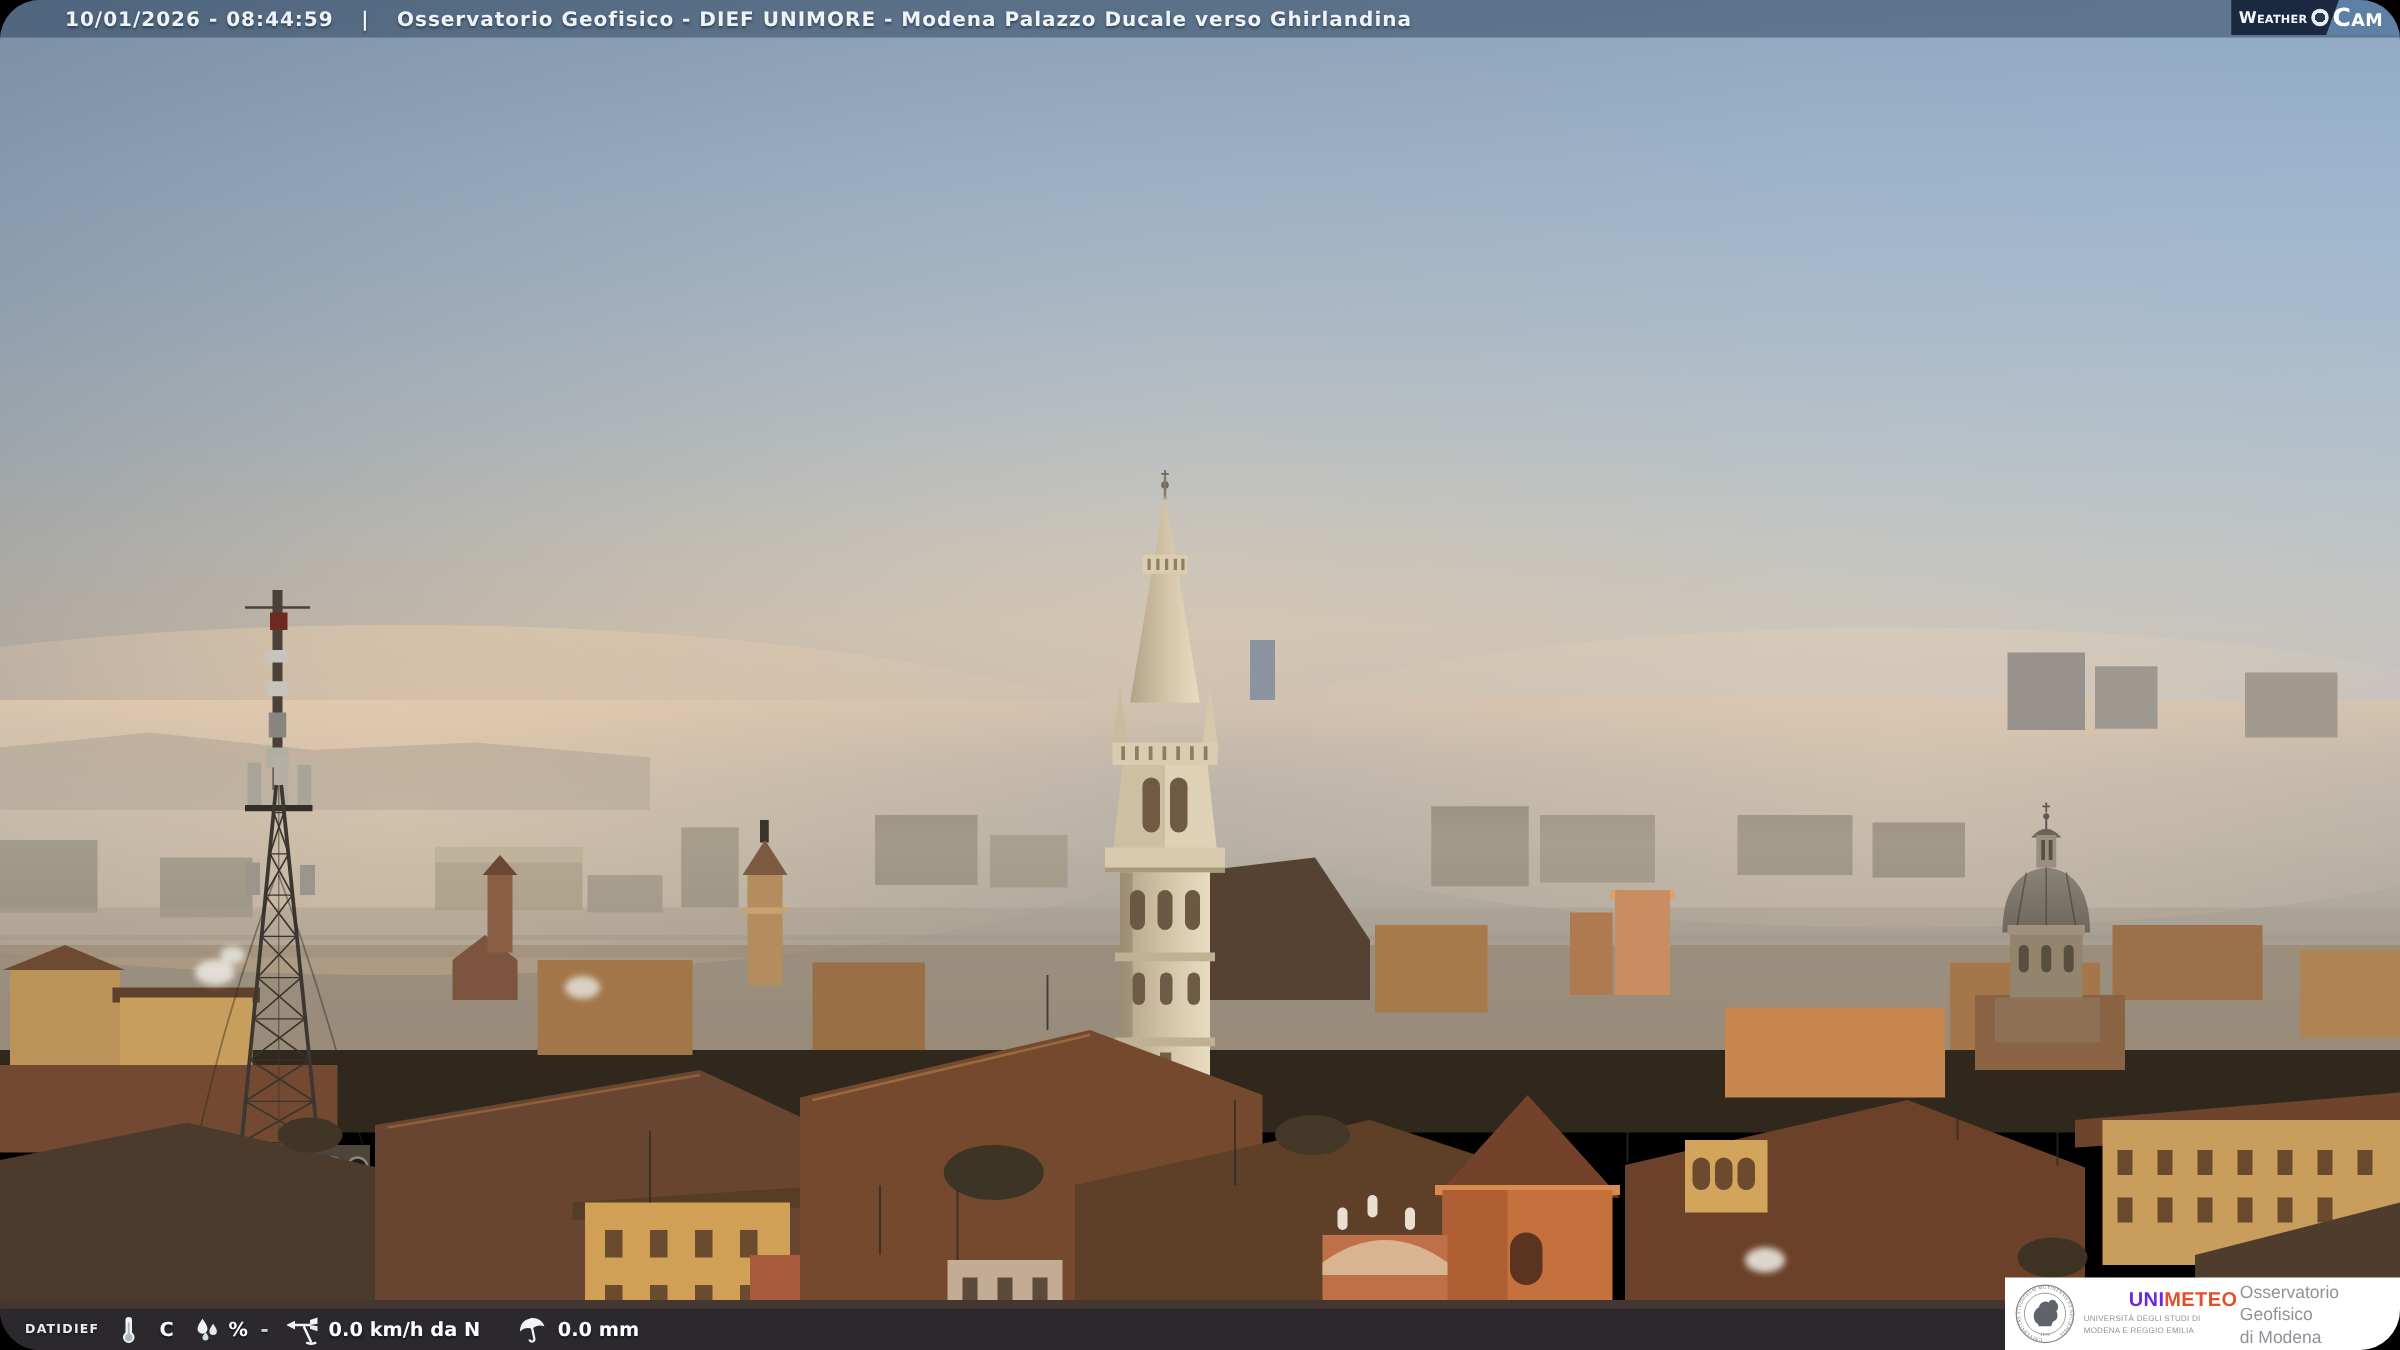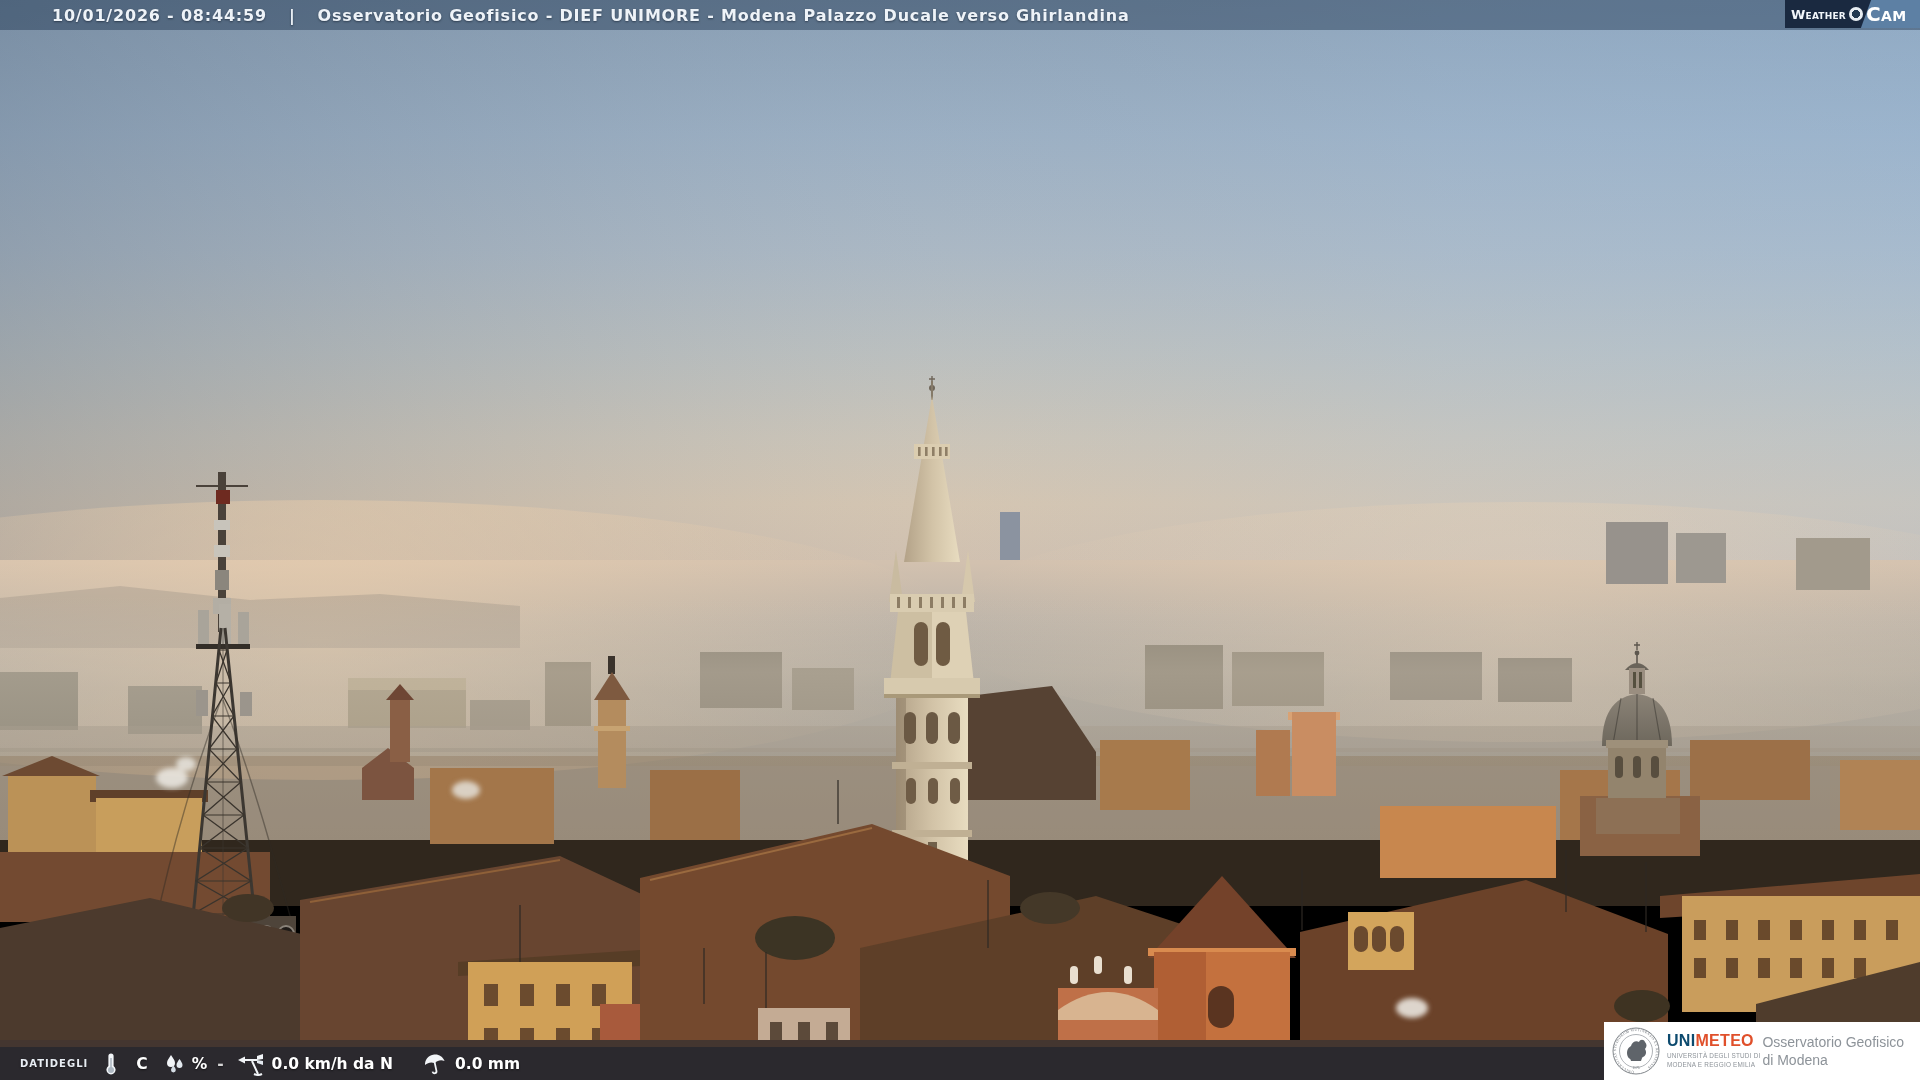--- a/index.html
+++ b/index.html
@@ -1,16 +1,16 @@
 <!DOCTYPE html>
 <html><head>
 <meta charset="utf-8">
 <style>
   html,body{margin:0;padding:0;background:#000;}
-  .stage{position:relative;width:1920px;height:1080px;overflow:hidden;font-family:"DejaVu Sans",sans-serif;}
+  .stage{position:relative;width:1920px;height:1080px;overflow:hidden;font-family:"DejaVu Sans",sans-serif;border-radius:32px;}
   .scene{position:absolute;inset:0;width:1920px;height:1080px;display:block;}
 
   
   .top-bar{position:absolute;top:0;left:0;right:0;height:30px;background:rgba(18,39,68,.40);
     display:flex;align-items:center;padding-left:52px;gap:16px;z-index:5;
     color:#eef3f8;font-size:16px;font-weight:bold;letter-spacing:.8px;
     text-shadow:0 1px 2px rgba(8,18,32,.5);white-space:nowrap;}
   .top-bar .sep{padding:0 6px;}
 
   
@@ -43,21 +43,21 @@
   .i-umbr{margin-left:30px;}
   .rain-val{margin-left:8px;text-align:right;}
 
   
   .uni-box{position:absolute;right:0;bottom:0;width:316px;height:58px;background:#ffffff;z-index:7;
     display:flex;align-items:center;padding-left:8px;box-sizing:border-box;text-decoration:none;cursor:pointer;
     font-family:"Liberation Sans",sans-serif;}
   .seal{width:48px;height:48px;flex:0 0 auto;}
   .uni-word{margin-left:7px;flex:0 0 auto;}
   .brand{font-size:16px;font-weight:bold;letter-spacing:.3px;line-height:1;}
-  .brand .uni{color:#0c4a6e;}
+  .brand .uni{color:#6d28d9;margin-left:36px;}
   .brand .more{color:#e0502b;}
   .sub{font-size:6.4px;color:#8d9399;letter-spacing:.2px;line-height:1.3;margin-top:3px;}
   .org{margin-left:2px;font-size:14px;color:#8d9399;line-height:1.3;}
 </style>
 </head>
 <body>
 
 <div class="stage">
 
   <svg class="scene" viewBox="0 0 1920 1080" preserveAspectRatio="none" xmlns="http://www.w3.org/2000/svg">
@@ -336,21 +336,21 @@
   <a class="wc-logo">
     <span class="wc-panel"></span>
     <span class="wc-w1">Weather</span>
     <span class="wc-lens"></span>
     <span class="wc-w2">Cam</span>
   </a>
 
   <footer class="bottom-bar">
     <div class="dati">
       <span>DATI</span>
-      <span>DEGLI</span>
+      <span>DIEF</span>
     </div>
     <span class="w-icon i-thermo">
       <svg width="14" height="24" viewBox="0 0 14 24">
           <path d="M7,1.5 a2.6,2.6 0 0 1 2.6,2.6 V14 a4.6,4.6 0 1 1 -5.2,0 V4.1 A2.6,2.6 0 0 1 7,1.5 Z" fill="#f2f5f8"></path>
           <circle cx="7" cy="18" r="3" fill="#aeb8c2"></circle>
           <rect x="6.2" y="6" width="1.6" height="10" fill="#aeb8c2"></rect>
         </svg>
     </span>
     <span class="t-val"></span>
     <span class="t-unit">C</span>

